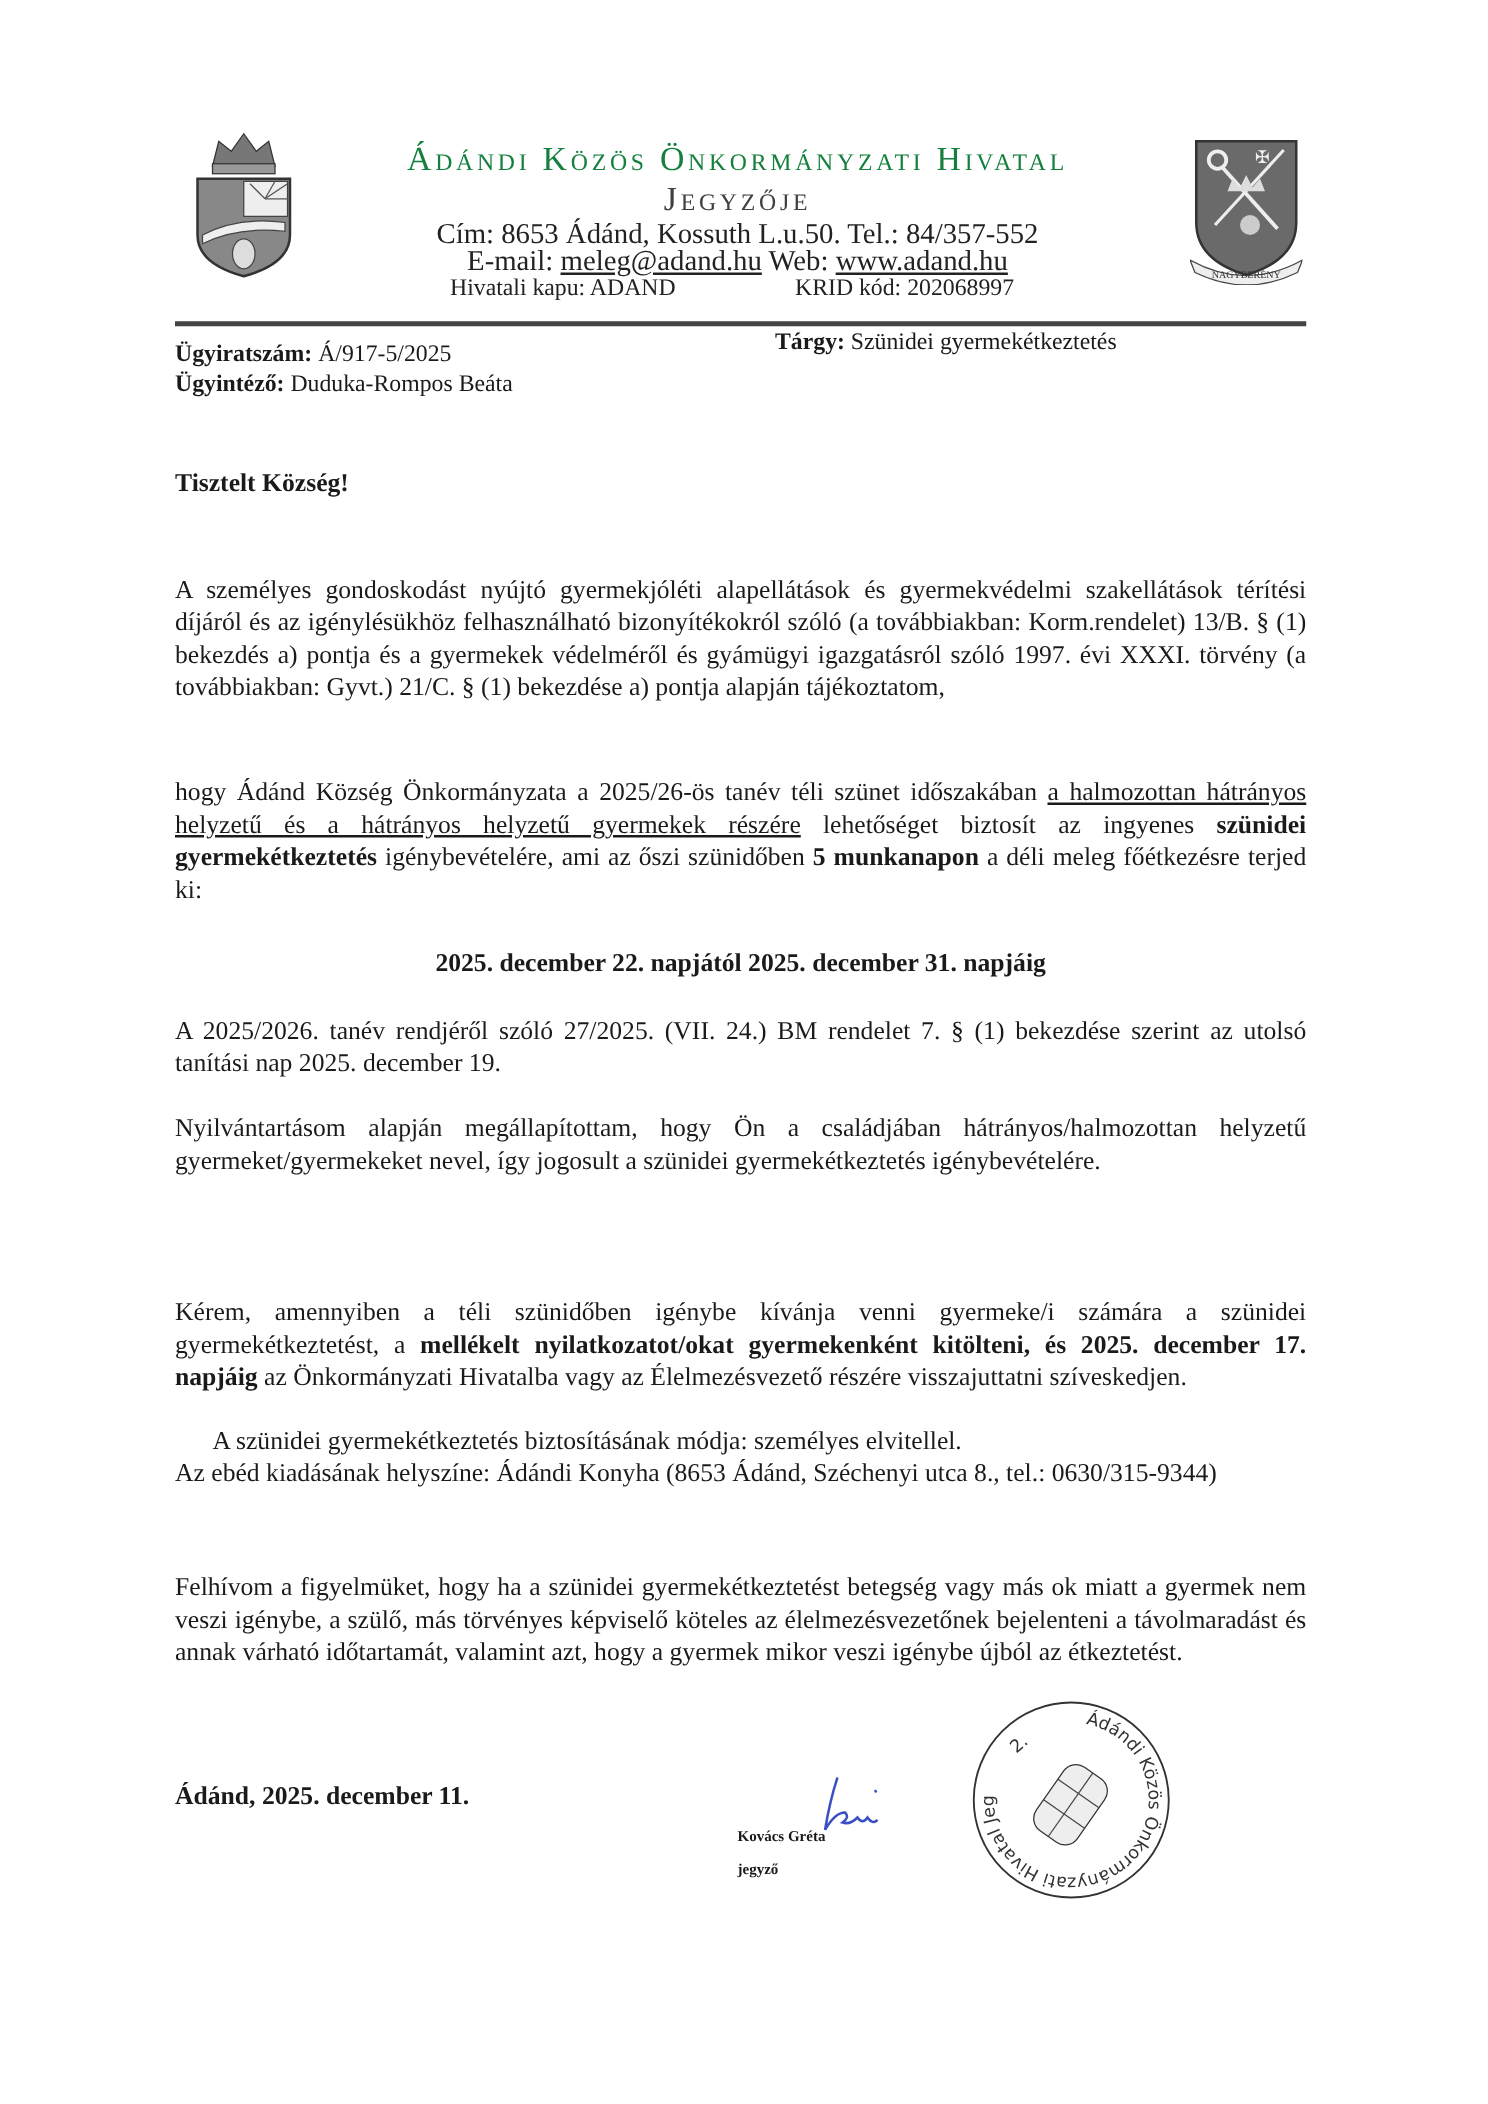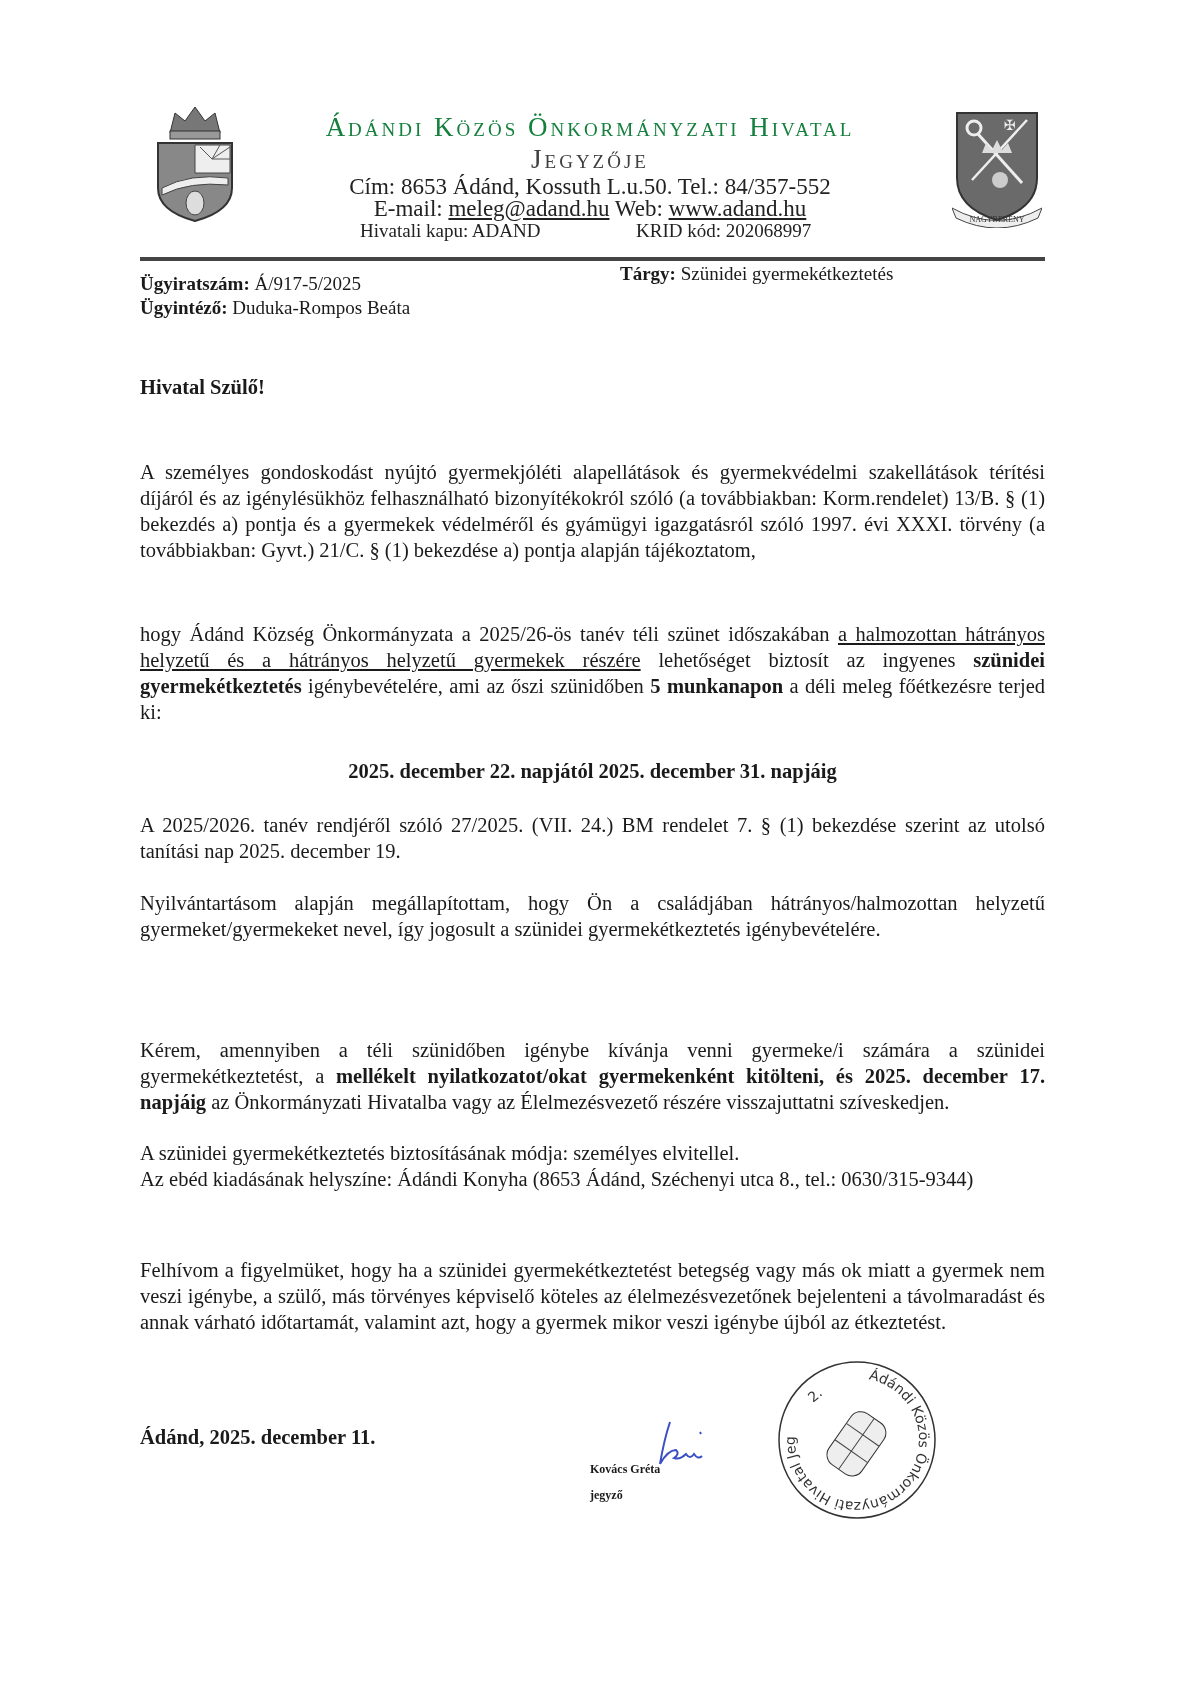--- a/index.html
+++ b/index.html
@@ -63,39 +63,39 @@
 <div class="abs meta" style="left:140px;top:272px;">
   <b>Ügyiratszám:</b><span> Á/917-5/2025</span>
 </div>
 <div class="abs meta" style="left:140px;top:296px;">
   <b>Ügyintéző:</b><span> Duduka-Rompos Beáta</span>
 </div>
 <div class="abs meta" style="left:620px;top:262px;">
   <b>Tárgy:</b><span> Szünidei gyermekétkeztetés</span>
 </div>
 
-<div class="abs b" style="left:140px;top:376px;font-size:20.5px;">Hivatal Szülő!</div>
+<div class="abs b" style="left:140px;top:376px;font-size:20.5px;">Tisztelt Község!</div>
 
 <div class="abs p" style="top:459px;">A személyes gondoskodást nyújtó gyermekjóléti alapellátások és gyermekvédelmi szakellátások térítési díjáról és az igénylésükhöz felhasználható bizonyítékokról szóló (a továbbiakban: Korm.rendelet) 13/B. § (1) bekezdés a) pontja és a gyermekek védelméről és gyámügyi igazgatásról szóló 1997. évi XXXI. törvény (a továbbiakban: Gyvt.) 21/C. § (1) bekezdése a) pontja alapján tájékoztatom,</div>
 
 <div class="abs p" style="top:621px;">
   <span>hogy Ádánd Község Önkormányzata a 2025/26-ös tanév téli szünet időszakában </span><span class="u">a halmozottan hátrányos helyzetű és a hátrányos helyzetű gyermekek részére</span><span> lehetőséget biztosít az ingyenes </span><b>szünidei gyermekétkeztetés</b><span> igénybevételére, ami az őszi szünidőben </span><b>5 munkanapon</b><span> a déli meleg főétkezésre terjed ki:</span>
 </div>
 
 <div class="abs p center b" style="top:758px;">2025. december 22. napjától 2025. december 31. napjáig</div>
 
 <div class="abs p" style="top:812px;">A 2025/2026. tanév rendjéről szóló 27/2025. (VII. 24.) BM rendelet 7. § (1) bekezdése szerint az utolsó tanítási nap 2025. december 19.</div>
 
 <div class="abs p" style="top:890px;">Nyilvántartásom alapján megállapítottam, hogy Ön a családjában hátrányos/halmozottan helyzetű gyermeket/gyermekeket nevel, így jogosult a szünidei gyermekétkeztetés igénybevételére.</div>
 
 <div class="abs p" style="top:1037px;">
   <span>Kérem, amennyiben a téli szünidőben igénybe kívánja venni gyermeke/i számára a szünidei gyermekétkeztetést, a </span><b>mellékelt nyilatkozatot/okat gyermekenként kitölteni, és 2025. december 17. napjáig</b><span> az Önkormányzati Hivatalba vagy az Élelmezésvezető részére visszajuttatni szíveskedjen.</span>
 </div>
 
-<div class="abs p" style="top:1140px;text-align:left;">A szünidei gyermekétkeztetés biztosításának módja: személyes elvitellel.</div>
+<div class="abs p" style="top:1140px;text-align:left;margin-left:30px;">A szünidei gyermekétkeztetés biztosításának módja: személyes elvitellel.</div>
 <div class="abs p" style="top:1166px;text-align:left;">Az ebéd kiadásának helyszíne: Ádándi Konyha (8653 Ádánd, Széchenyi utca 8., tel.: 0630/315-9344)</div>
 
 <div class="abs p" style="top:1257px;">Felhívom a figyelmüket, hogy ha a szünidei gyermekétkeztetést betegség vagy más ok miatt a gyermek nem veszi igénybe, a szülő, más törvényes képviselő köteles az élelmezésvezetőnek bejelenteni a távolmaradást és annak várható időtartamát, valamint azt, hogy a gyermek mikor veszi igénybe újból az étkeztetést.</div>
 
 <div class="abs b" style="left:140px;top:1378px;font-size:20.5px;margin-top:48px;">Ádánd, 2025. december 11.</div>
 
 <svg class="abs" style="left:650px;top:1420px;" width="70" height="50" viewBox="0 0 70 50">
   <path d="M20 2 Q14 20 10 44 M10 44 Q18 30 26 30 Q30 34 24 38 Q30 40 36 34 Q40 40 44 34 Q48 40 52 36 M50 12 L51 14" fill="none" stroke="#3b4fc4" stroke-width="2"></path>
 </svg>
 <div class="abs sig-name" style="left:590px;top:1462px;width:160px;">Kovács Gréta</div>

